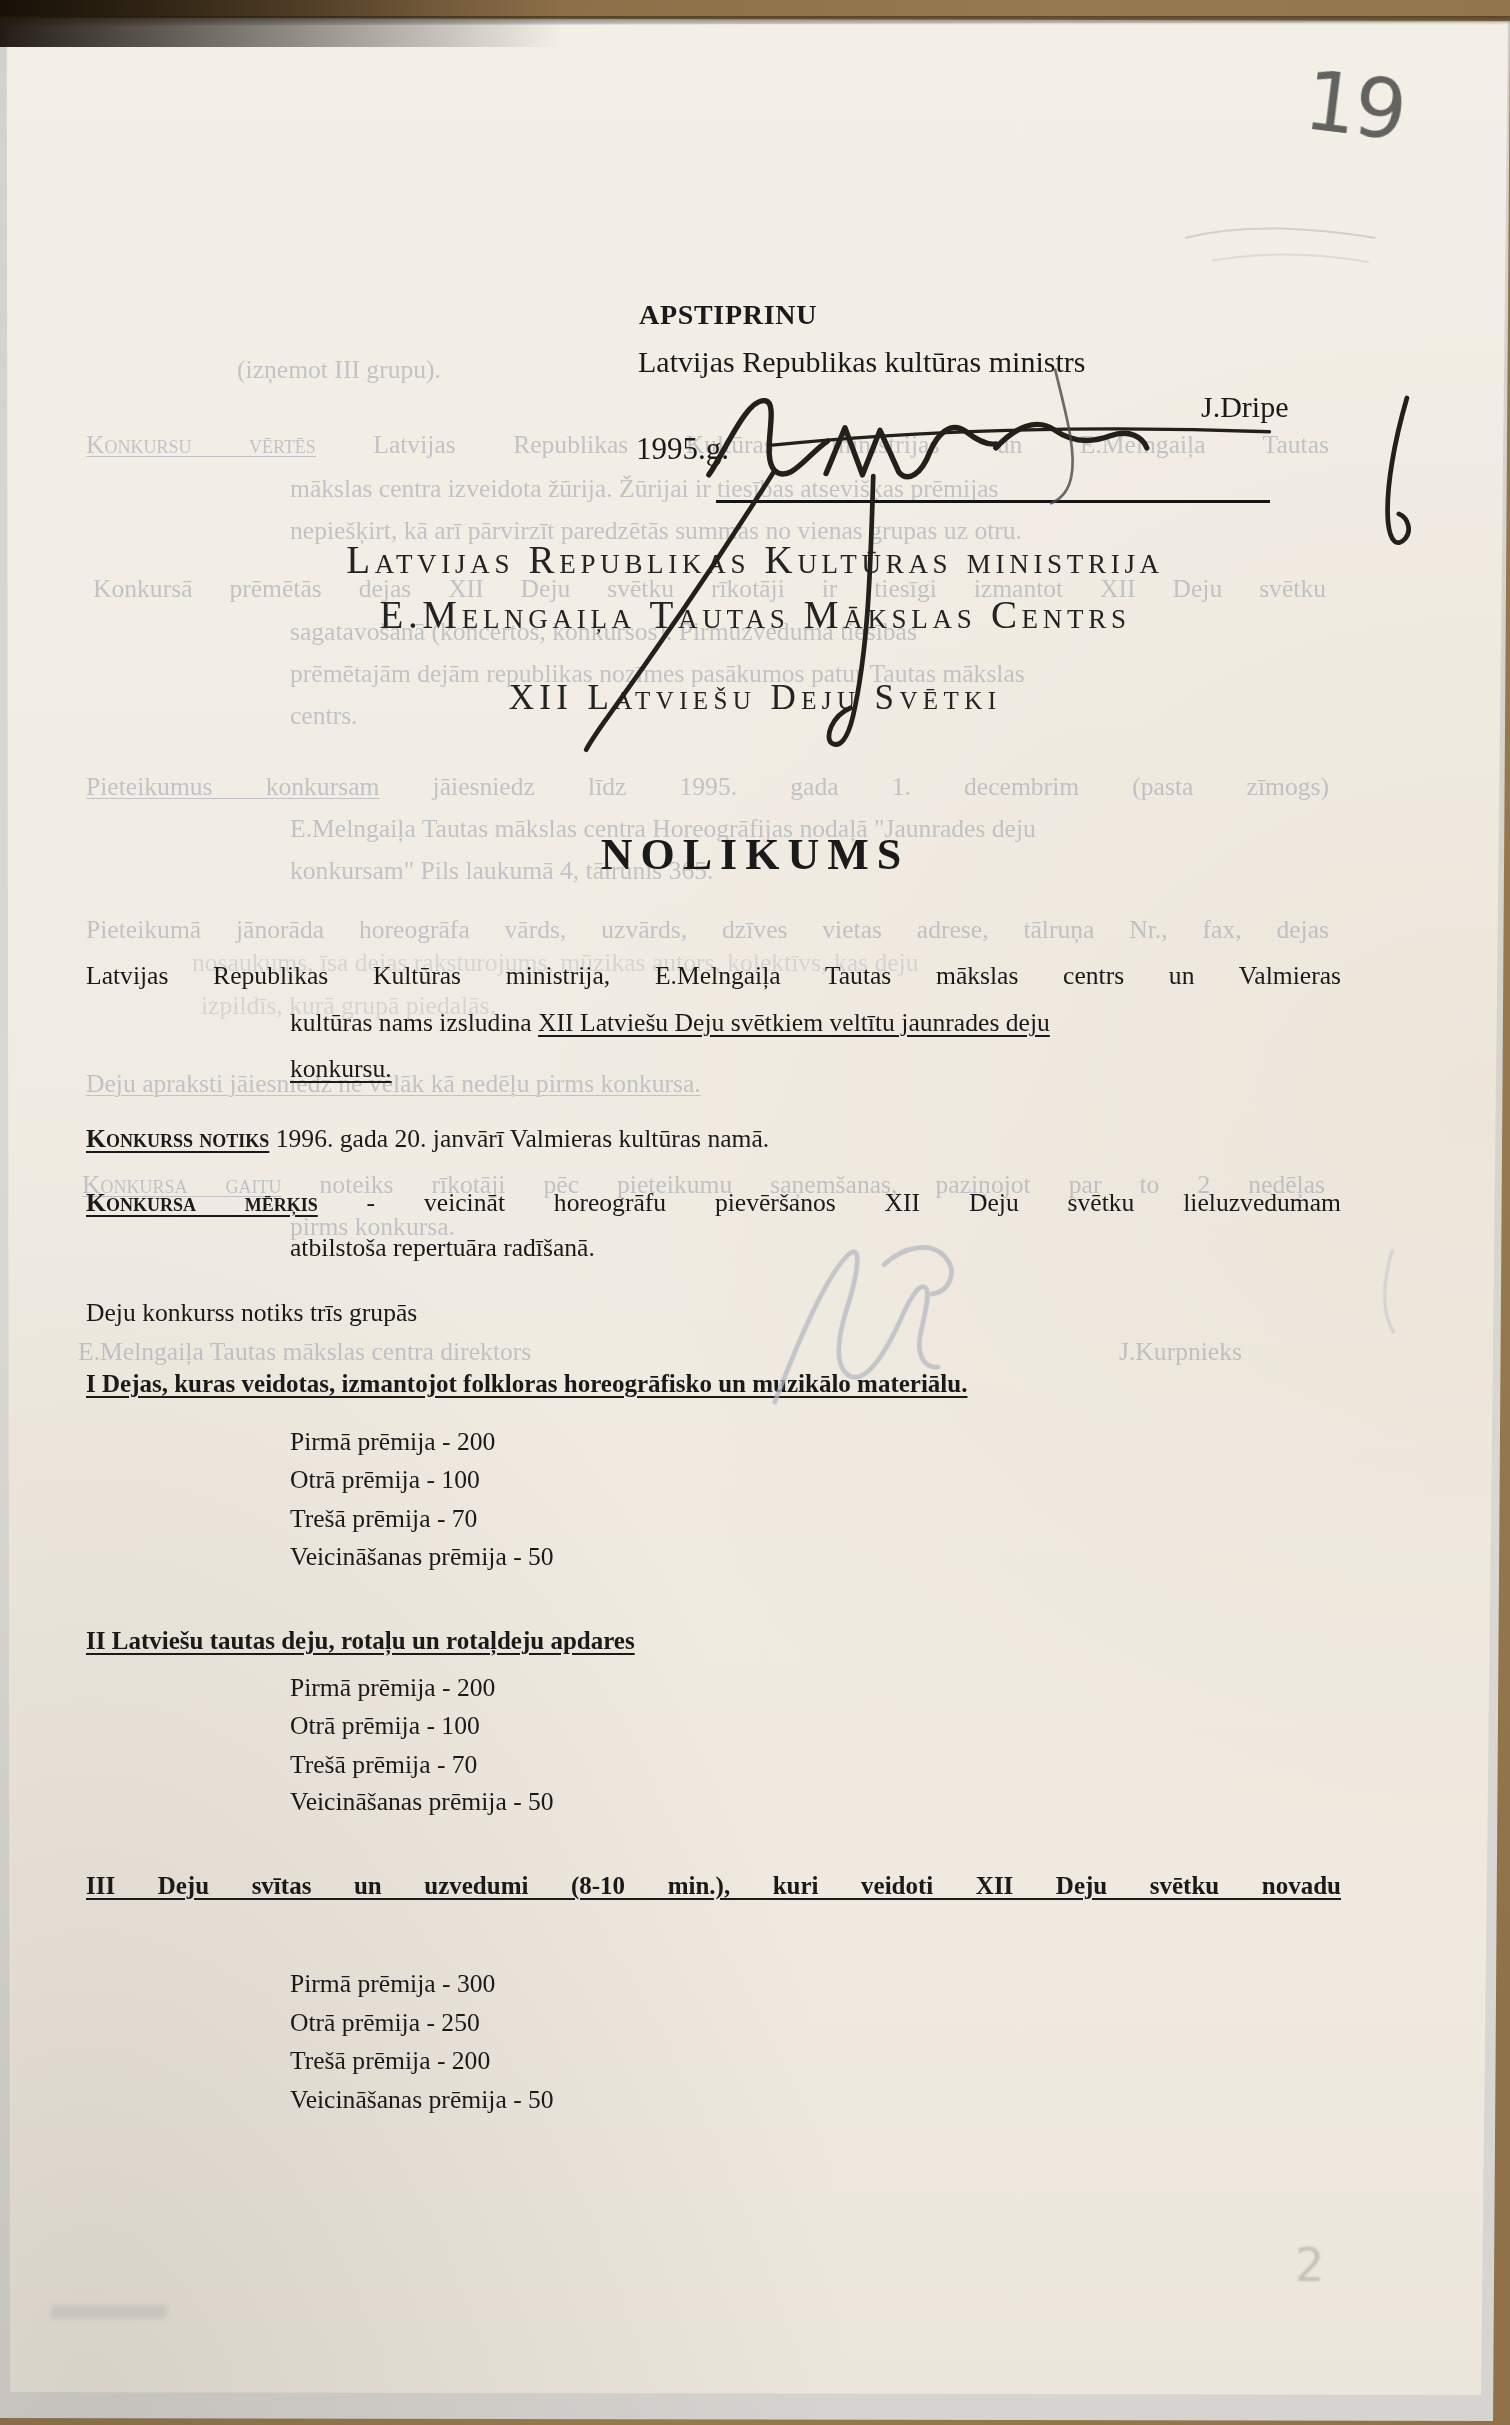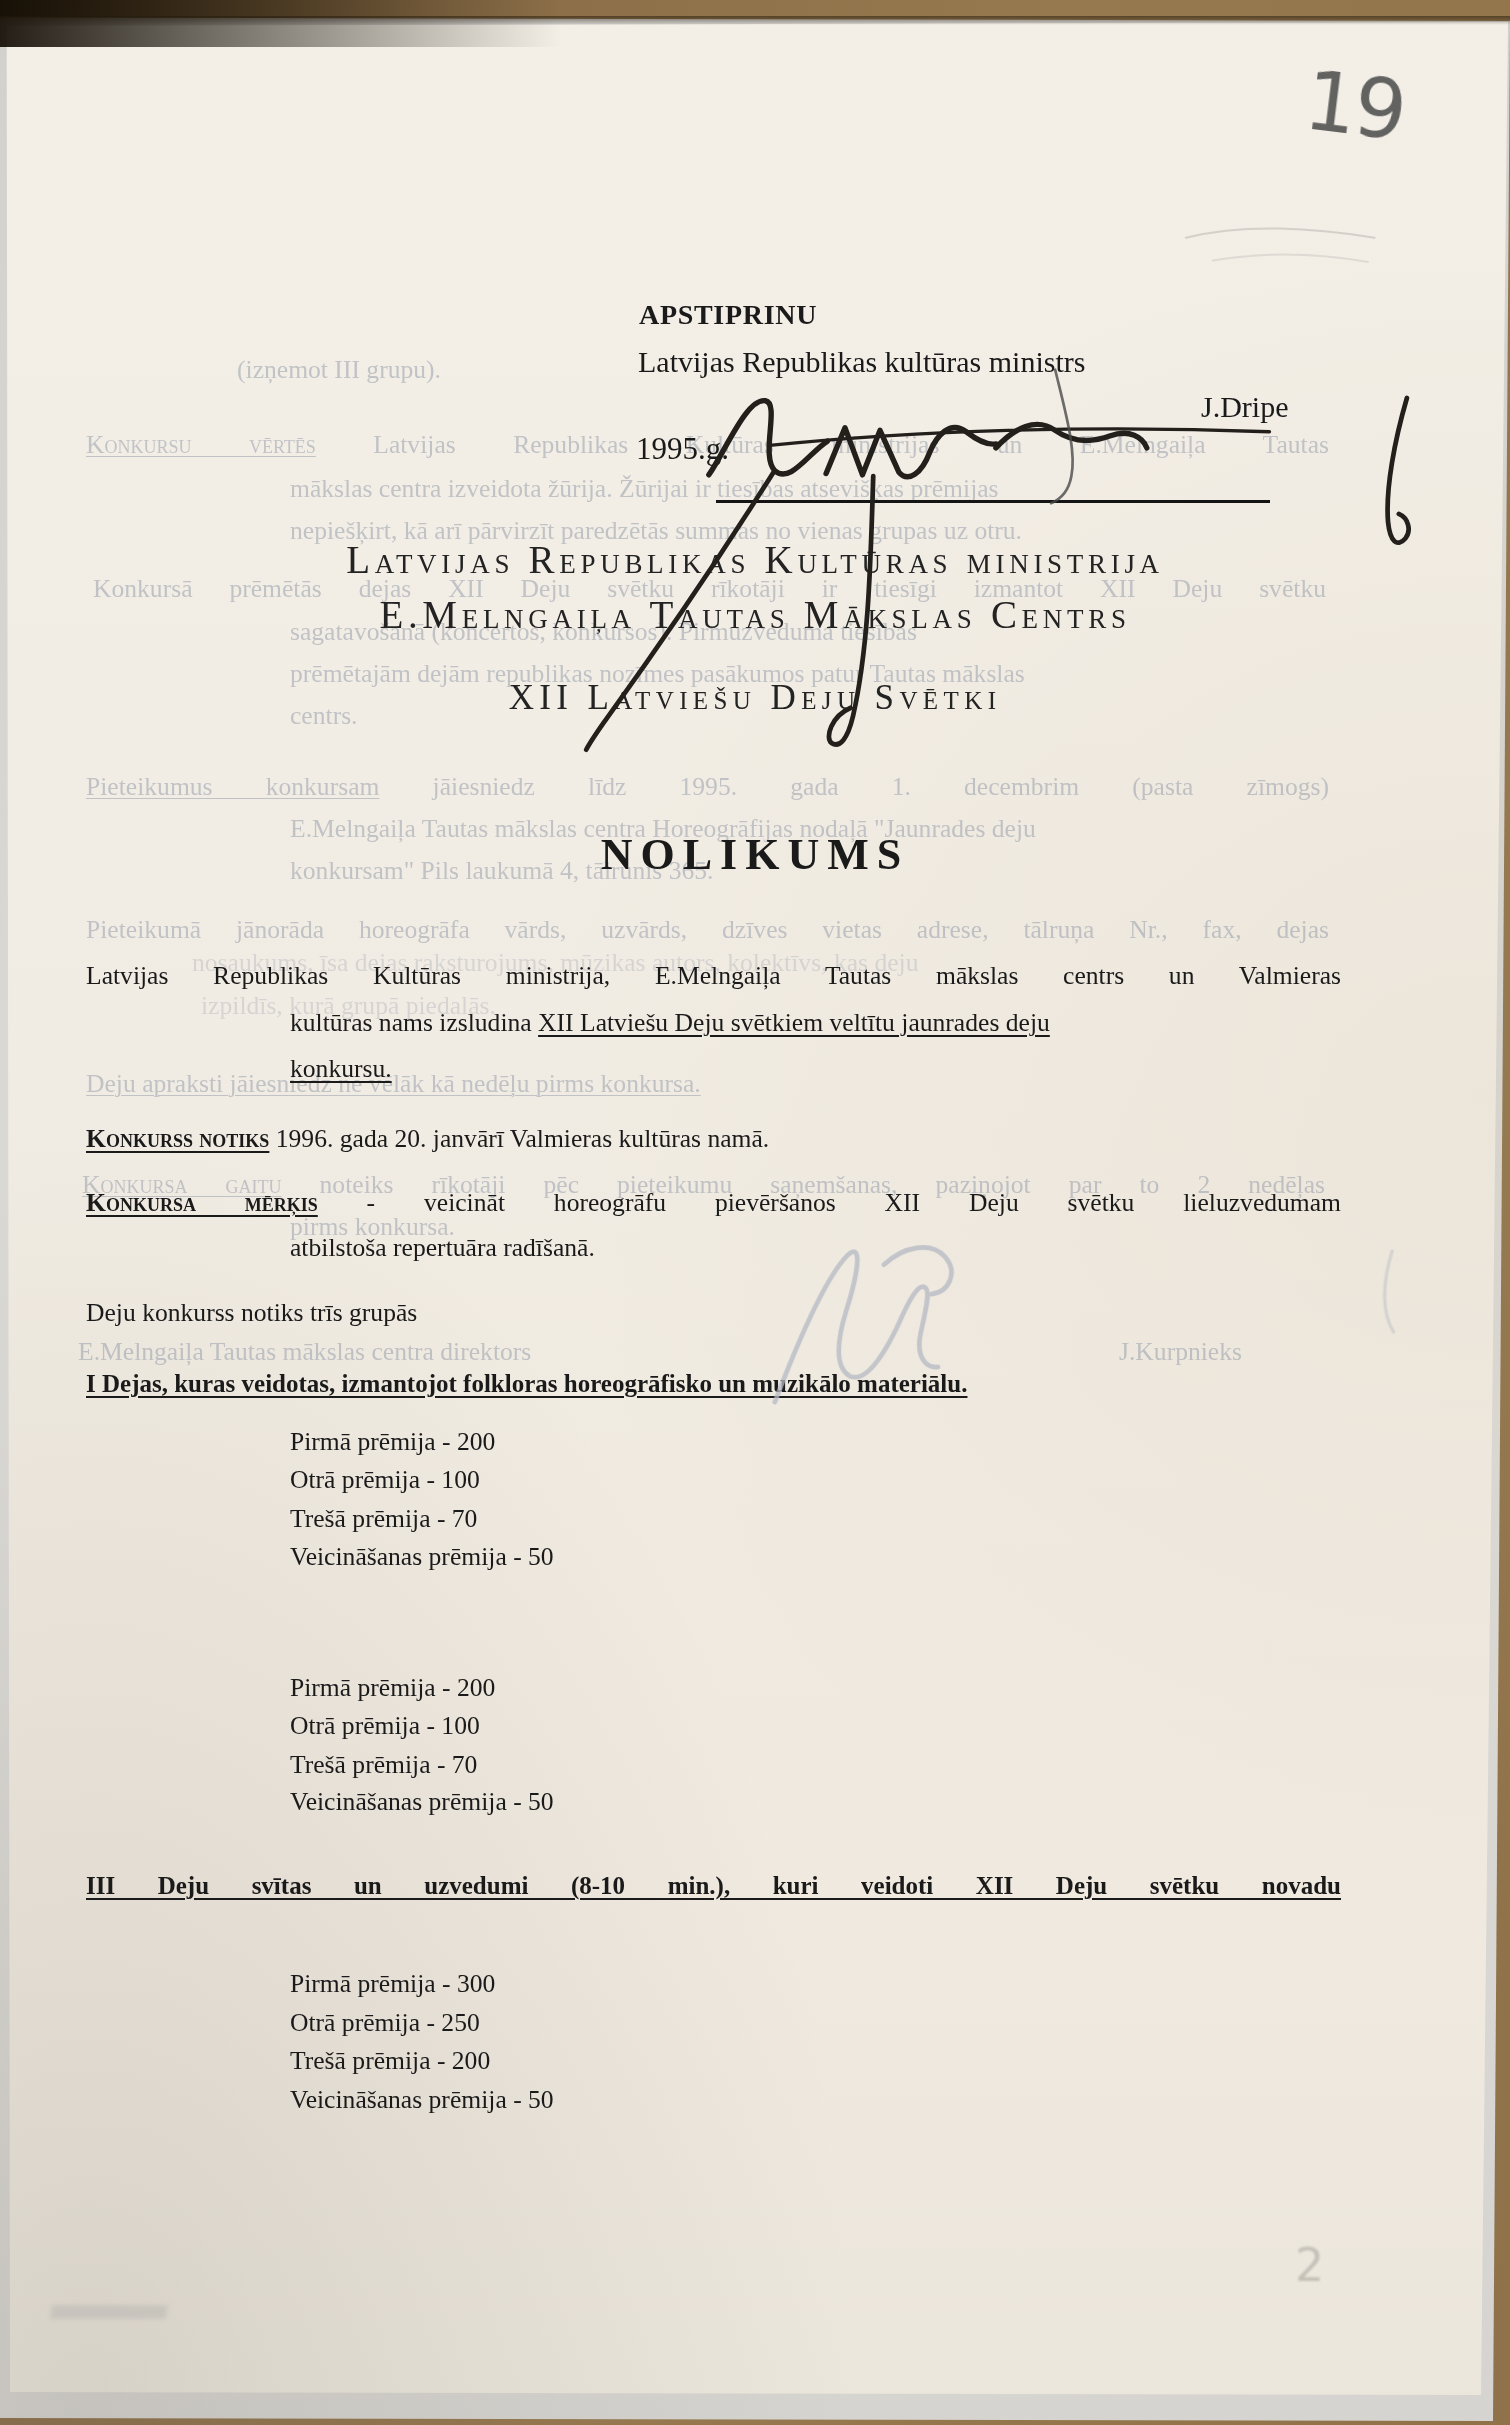--- a/index.html
+++ b/index.html
@@ -85,20 +85,21 @@
   <div class="ln" style="left:290px;top:1233px;font-size:25.6px">atbilstoša repertuāra radīšanā.</div>
 
   <div class="ln" style="left:86px;top:1298px;font-size:25.6px">Deju konkurss notiks trīs grupās</div>
 
   <div class="ln b" style="left:86px;top:1370px;font-size:25px"><span class="u">I Dejas, kuras veidotas, izmantojot folkloras horeogrāfisko un muzikālo materiālu.</span></div>
   <div class="ln" style="left:290px;top:1427px;font-size:25.6px">Pirmā prēmija - 200</div>
   <div class="ln" style="left:290px;top:1465px;font-size:25.6px">Otrā prēmija - 100</div>
   <div class="ln" style="left:290px;top:1504px;font-size:25.6px">Trešā prēmija - 70</div>
   <div class="ln" style="left:290px;top:1542px;font-size:25.6px">Veicināšanas prēmija - 50</div>
 
+  <div class="ln b" style="left:86px;top:1627px;font-size:25px"><span class="u">II Latviešu tautas deju, rotaļu un rotaļdeju apdares</span></div>
   <div class="ln" style="left:290px;top:1673px;font-size:25.6px">Pirmā prēmija - 200</div>
   <div class="ln" style="left:290px;top:1711px;font-size:25.6px">Otrā prēmija - 100</div>
   <div class="ln" style="left:290px;top:1750px;font-size:25.6px">Trešā prēmija - 70</div>
   <div class="ln" style="left:290px;top:1787px;font-size:25.6px">Veicināšanas prēmija - 50</div>
 
   <div class="ln b just" style="left:86px;top:1872px;width:1255px;font-size:25px"><span class="u">III Deju svītas un uzvedumi (8-10 min.), kuri veidoti XII Deju svētku novadu</span></div>
   <div class="ln" style="left:290px;top:1969px;font-size:25.6px">Pirmā prēmija - 300</div>
   <div class="ln" style="left:290px;top:2008px;font-size:25.6px">Otrā prēmija - 250</div>
   <div class="ln" style="left:290px;top:2046px;font-size:25.6px">Trešā prēmija - 200</div>
   <div class="ln" style="left:290px;top:2085px;font-size:25.6px">Veicināšanas prēmija - 50</div>

